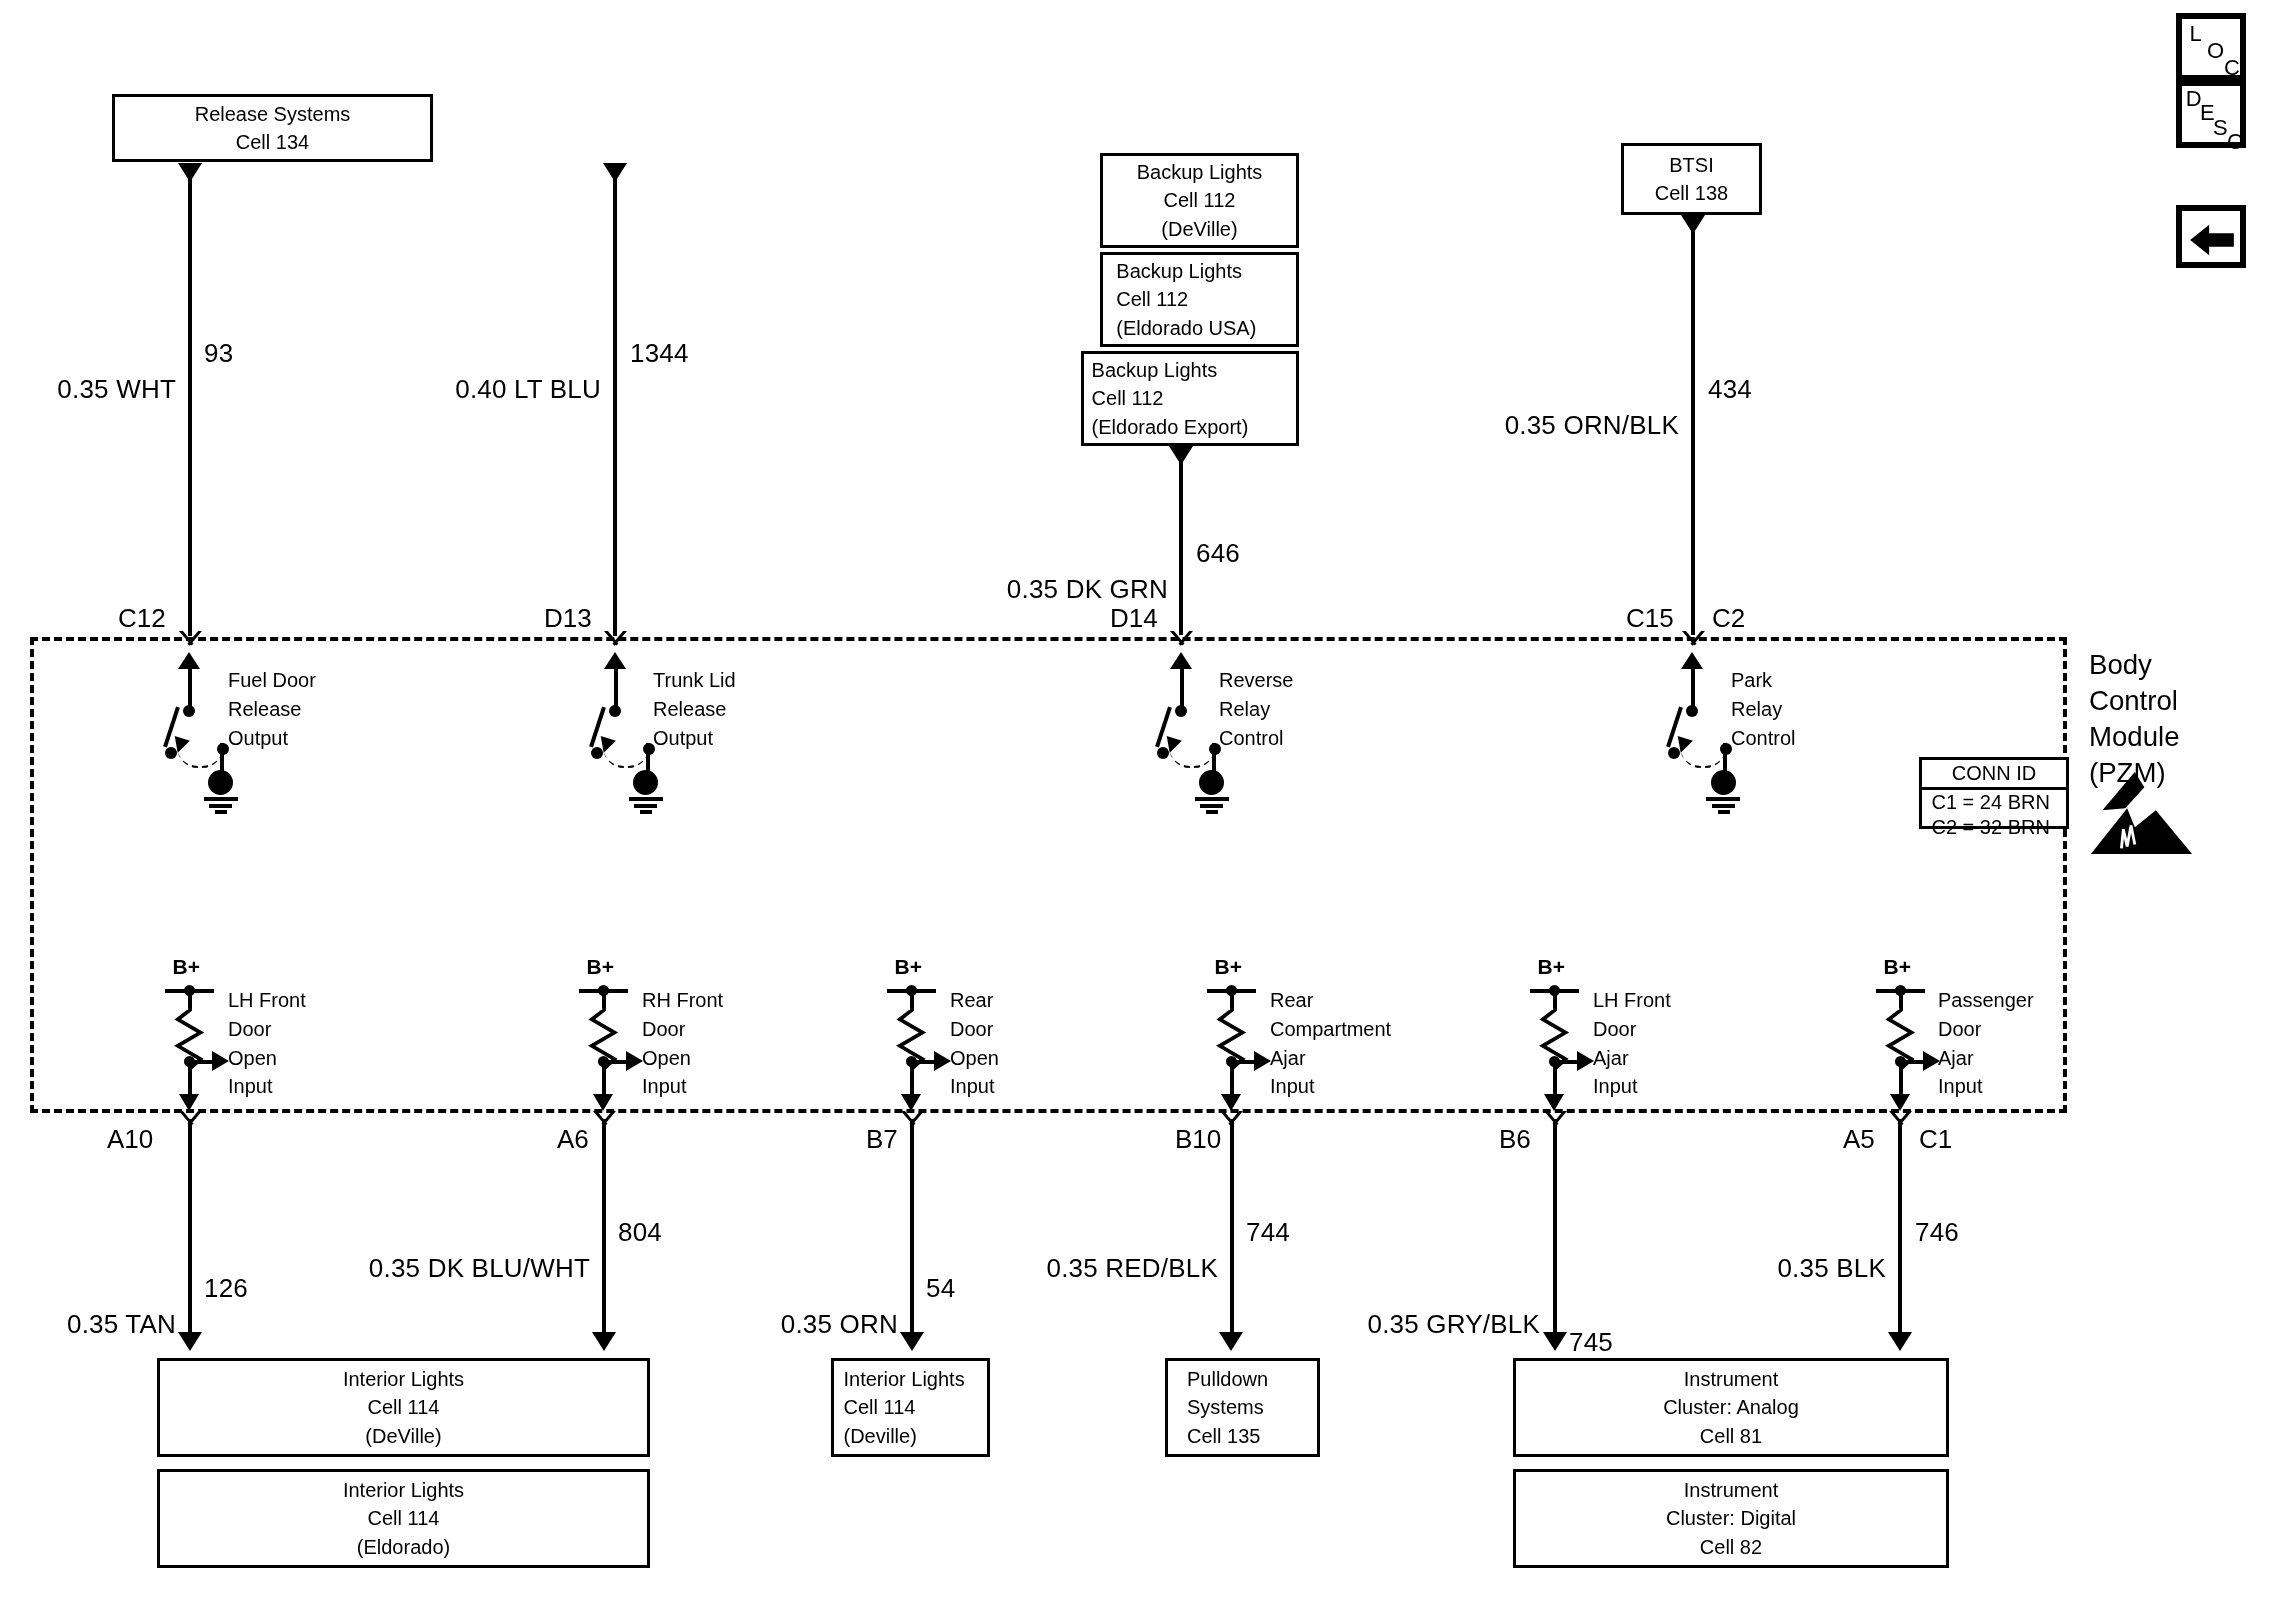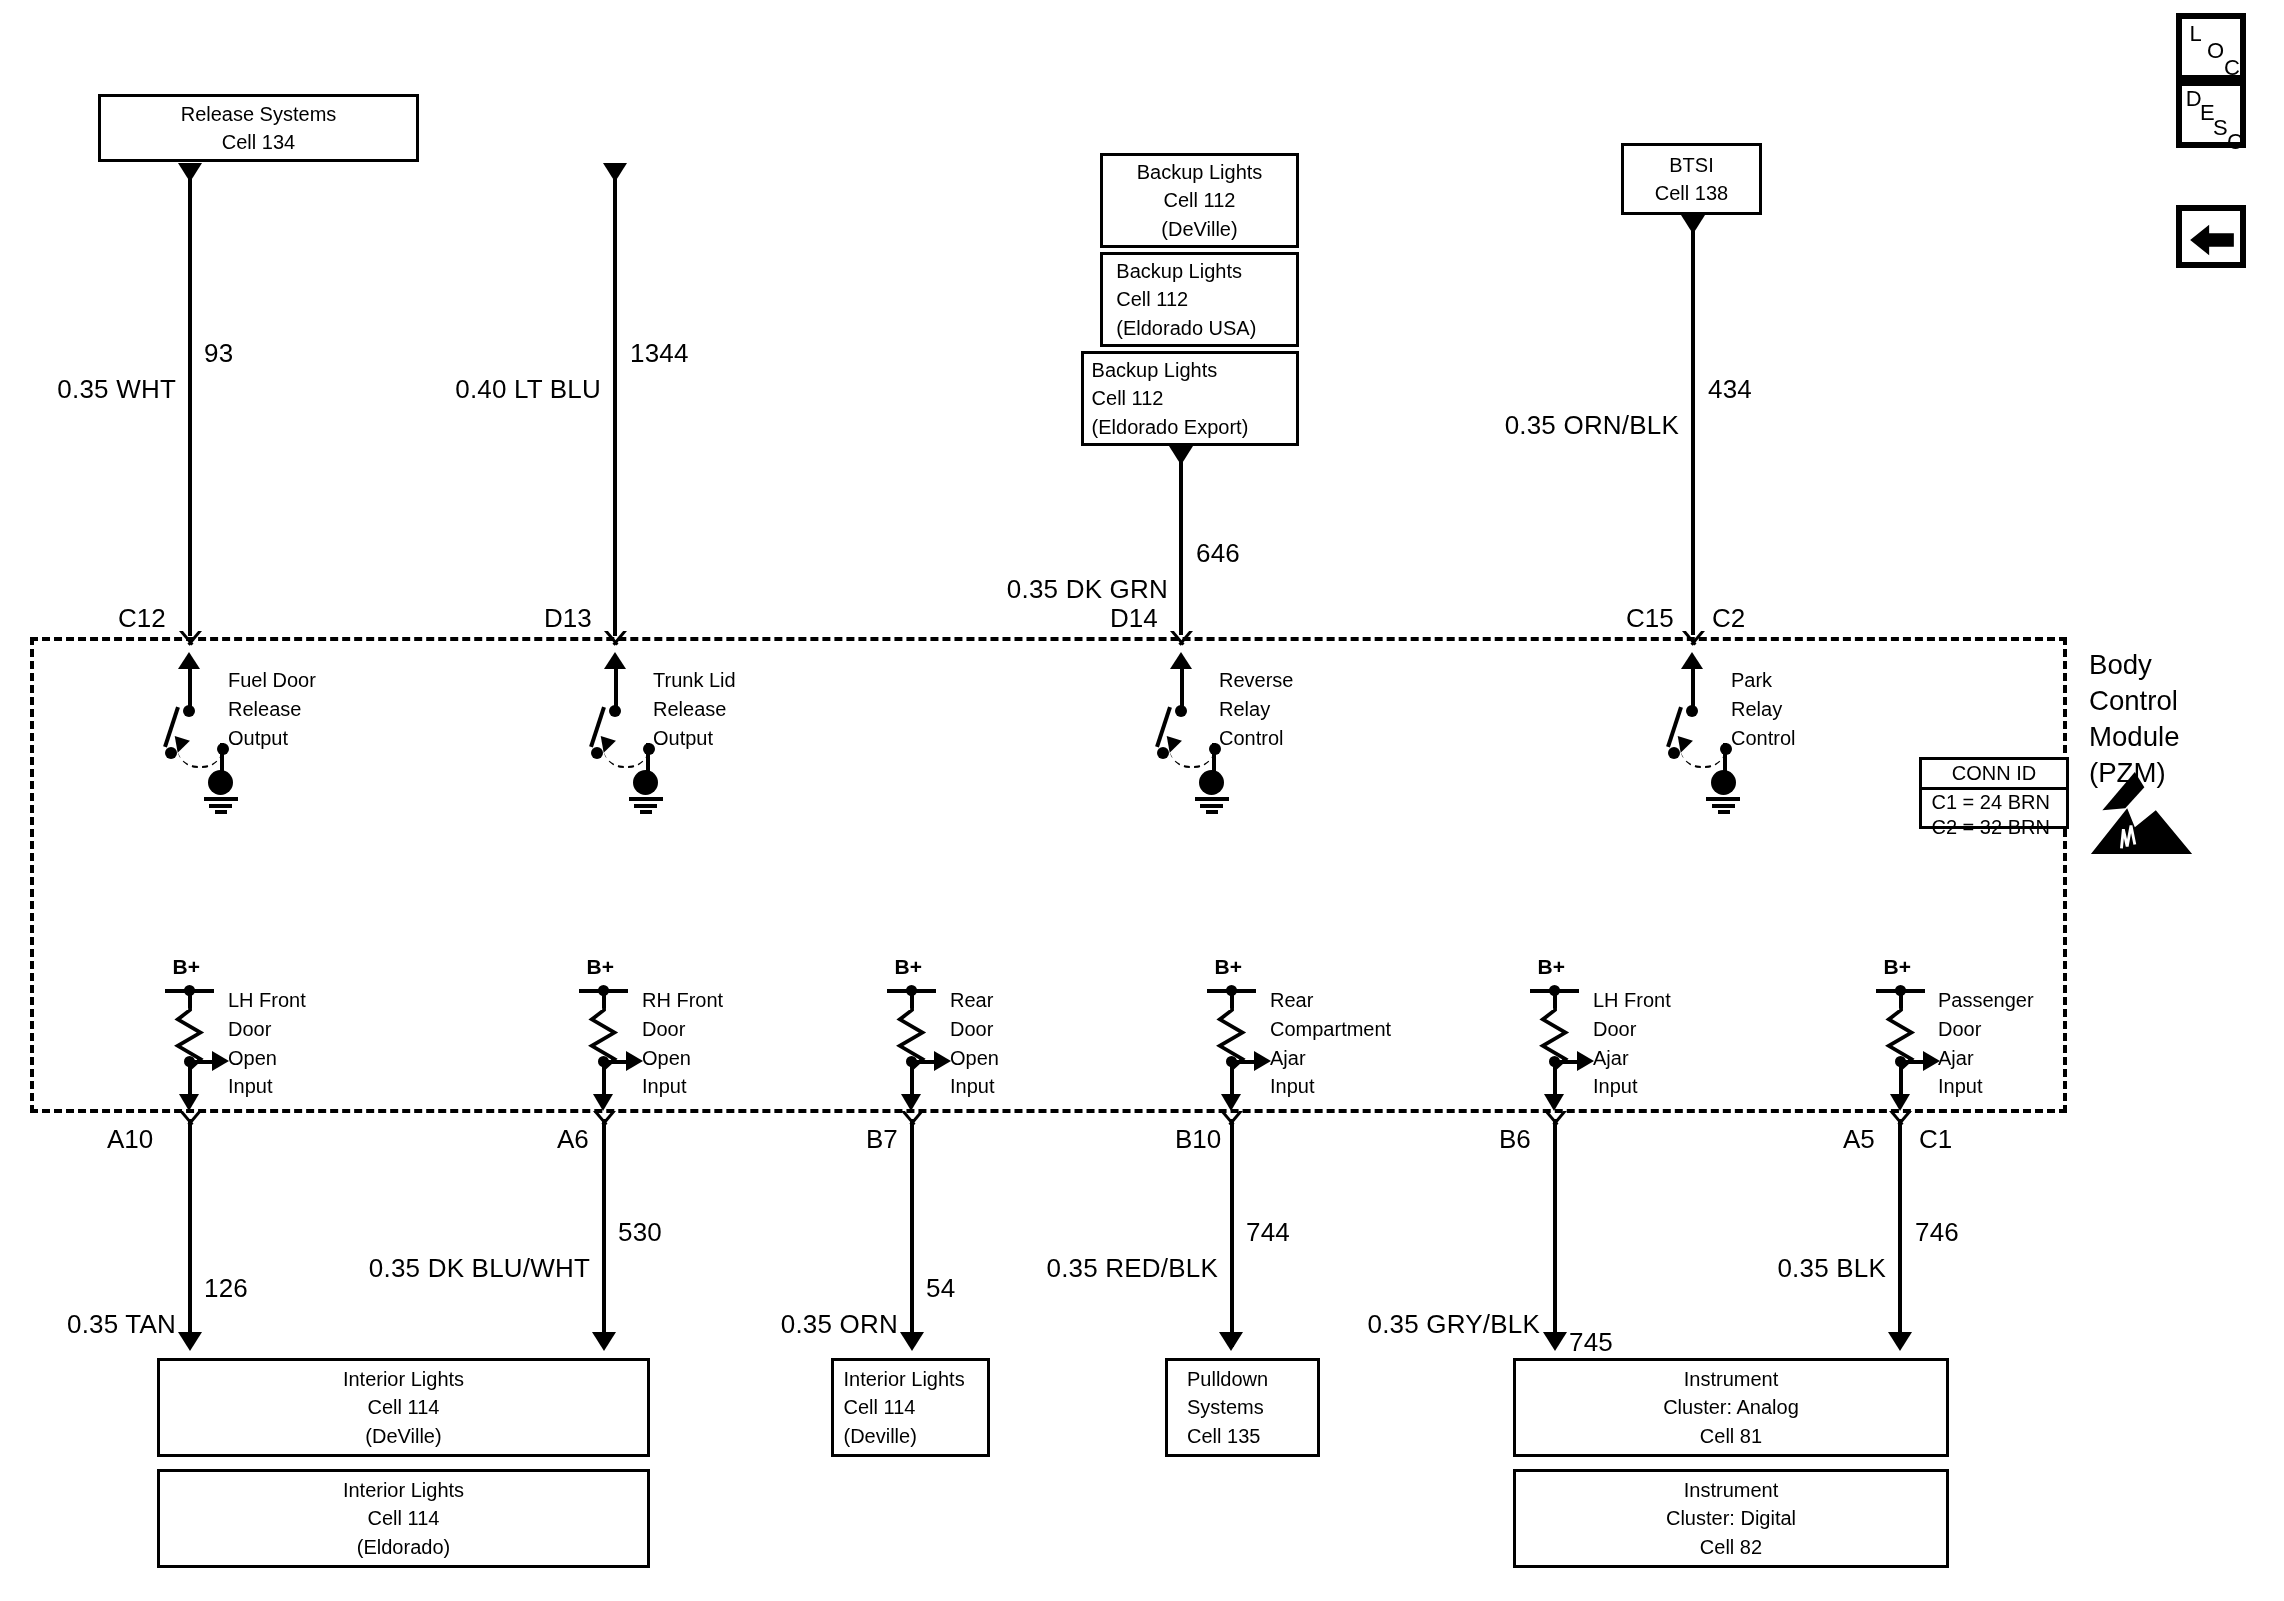--- a/index.html
+++ b/index.html
@@ -87,21 +87,21 @@
   .larrow{position:absolute;}
 
   
   .esd{position:absolute;}
 </style>
 </head>
 <body>
 
 <div id="stage">
 
-  <div class="cellbox ctr" style="left:98px;top:94px;width:321px;height:68px;">
+  <div class="cellbox ctr" style="left:112px;top:94px;width:321px;height:68px;">
     <div class="ln">Release Systems</div>
     <div class="ln">Cell 134</div>
   </div>
 
   <div class="cellbox ctr" style="left:1100px;top:153px;width:199px;height:95px;">
     <div class="ln">Backup Lights</div>
     <div class="ln">Cell 112</div>
     <div class="ln">(DeVille)</div>
   </div>
 
@@ -393,21 +393,21 @@
   <div class="vwire" style="left:188px;top:1119px;height:228px;"></div>
   <div class="arr-dn" style="left:178px;top:1332px;"></div>
   <div class="term" style="left:107px;top:1124px;">A10</div>
   <div class="wlabel rt" style="left:0px;top:1273px;width:176px;">0.35 TAN</div>
   <div class="wlabel" style="left:204px;top:1273px;">126</div>
 
   <div class="vwire" style="left:602px;top:1119px;height:228px;"></div>
   <div class="arr-dn" style="left:592px;top:1332px;"></div>
   <div class="term" style="left:557px;top:1124px;">A6</div>
   <div class="wlabel rt" style="left:295px;top:1217px;width:295px;">0.35 DK BLU/WHT</div>
-  <div class="wlabel" style="left:618px;top:1217px;">530</div>
+  <div class="wlabel" style="left:618px;top:1217px;">804</div>
 
   <div class="vwire" style="left:910px;top:1119px;height:228px;"></div>
   <div class="arr-dn" style="left:900px;top:1332px;"></div>
   <div class="term" style="left:866px;top:1124px;">B7</div>
   <div class="wlabel rt" style="left:656px;top:1273px;width:242px;">0.35 ORN</div>
   <div class="wlabel" style="left:926px;top:1273px;">54</div>
 
   <div class="vwire" style="left:1230px;top:1119px;height:228px;"></div>
   <div class="arr-dn" style="left:1219px;top:1332px;"></div>
   <div class="term" style="left:1175px;top:1124px;">B10</div>

